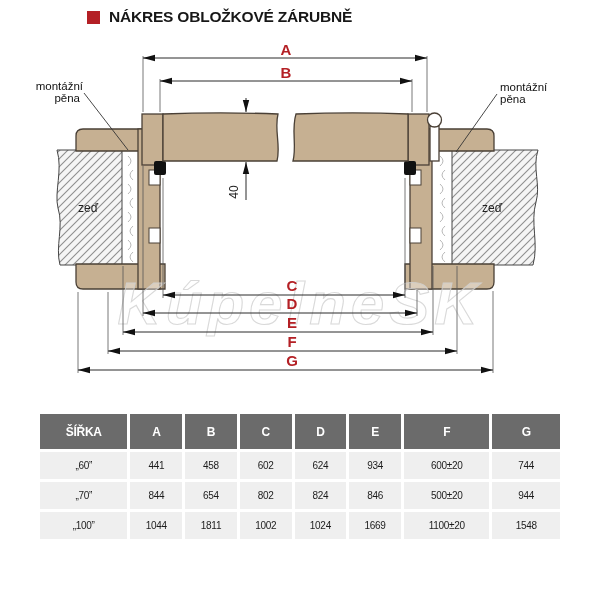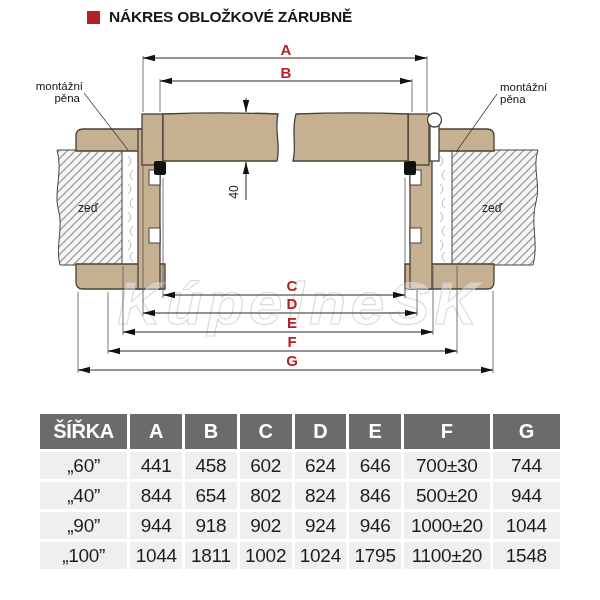--- a/index.html
+++ b/index.html
@@ -23,25 +23,25 @@
   .wm{
     font-size:60px;font-weight:bold;font-style:italic;letter-spacing:5px;
     fill:rgba(255,255,255,0.45);stroke:#d3d3d3;stroke-width:1.1;opacity:0.85;
   }
   
   .size-table{
     position:absolute;top:411px;left:37px;width:526px;
     border-collapse:separate;border-spacing:3px;
   }
   .size-table th{
-    background:#6b6b6b;color:#ffffff;font-size:20px;font-weight:bold;
+    background:#6b6b6b;color:#ffffff;font-size:12px;font-weight:bold;
     height:33px;text-align:center;letter-spacing:-0.3px;margin-top:40px;
   }
   .size-table td{
-    background:#efefef;color:#1c1c1c;font-size:19px;height:25px;
+    background:#efefef;color:#1c1c1c;font-size:10px;height:25px;
     text-align:center;letter-spacing:-0.3px;
   }
 </style>
 </head>
 <body>
 
 <div class="title-row">
   <span class="title-bullet"></span>
   <span class="title-text">NÁKRES OBLOŽKOVÉ ZÁRUBNĚ</span>
 </div>
@@ -196,48 +196,38 @@
       <th>G</th>
     </tr>
   </thead>
   <tbody>
     <tr>
       <td>„60”</td>
       <td>441</td>
       <td>458</td>
       <td>602</td>
       <td>624</td>
-      <td>646</td>
-      <td>700±30</td>
+      <td>934</td>
+      <td>600±20</td>
       <td>744</td>
     </tr>
     <tr>
-      <td>„40”</td>
+      <td>„70”</td>
       <td>844</td>
       <td>654</td>
       <td>802</td>
       <td>824</td>
       <td>846</td>
       <td>500±20</td>
       <td>944</td>
     </tr>
     <tr>
-      <td>„90”</td>
-      <td>944</td>
-      <td>918</td>
-      <td>902</td>
-      <td>924</td>
-      <td>946</td>
-      <td>1000±20</td>
-      <td>1044</td>
-    </tr>
-    <tr>
       <td>„100”</td>
       <td>1044</td>
       <td>1811</td>
       <td>1002</td>
       <td>1024</td>
-      <td>1795</td>
+      <td>1669</td>
       <td>1100±20</td>
       <td>1548</td>
     </tr>
   </tbody>
 </table>
 
 </body></html>

